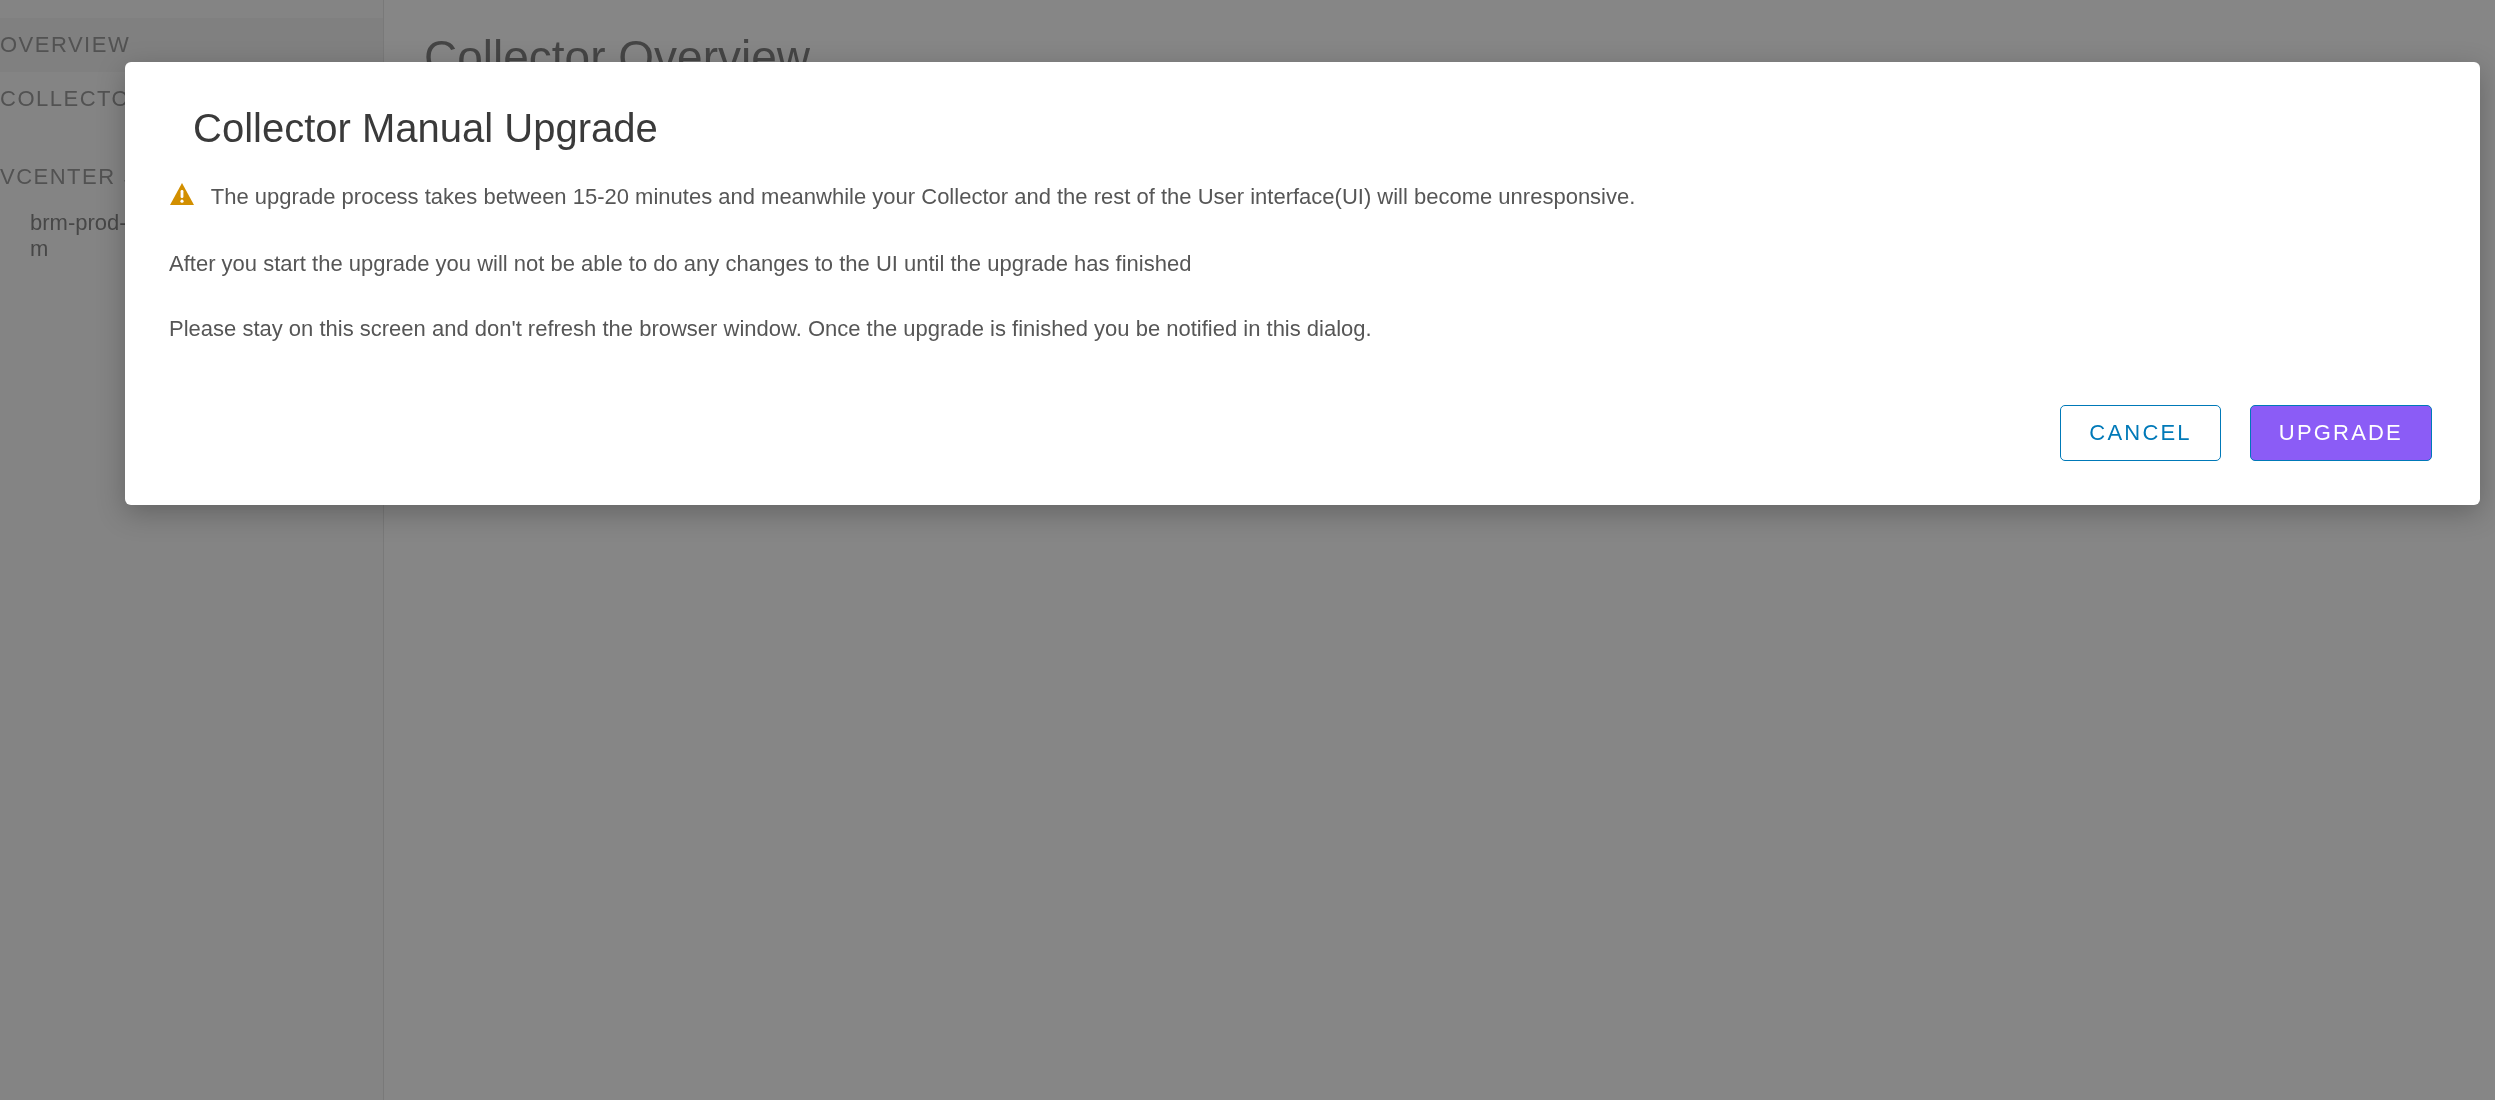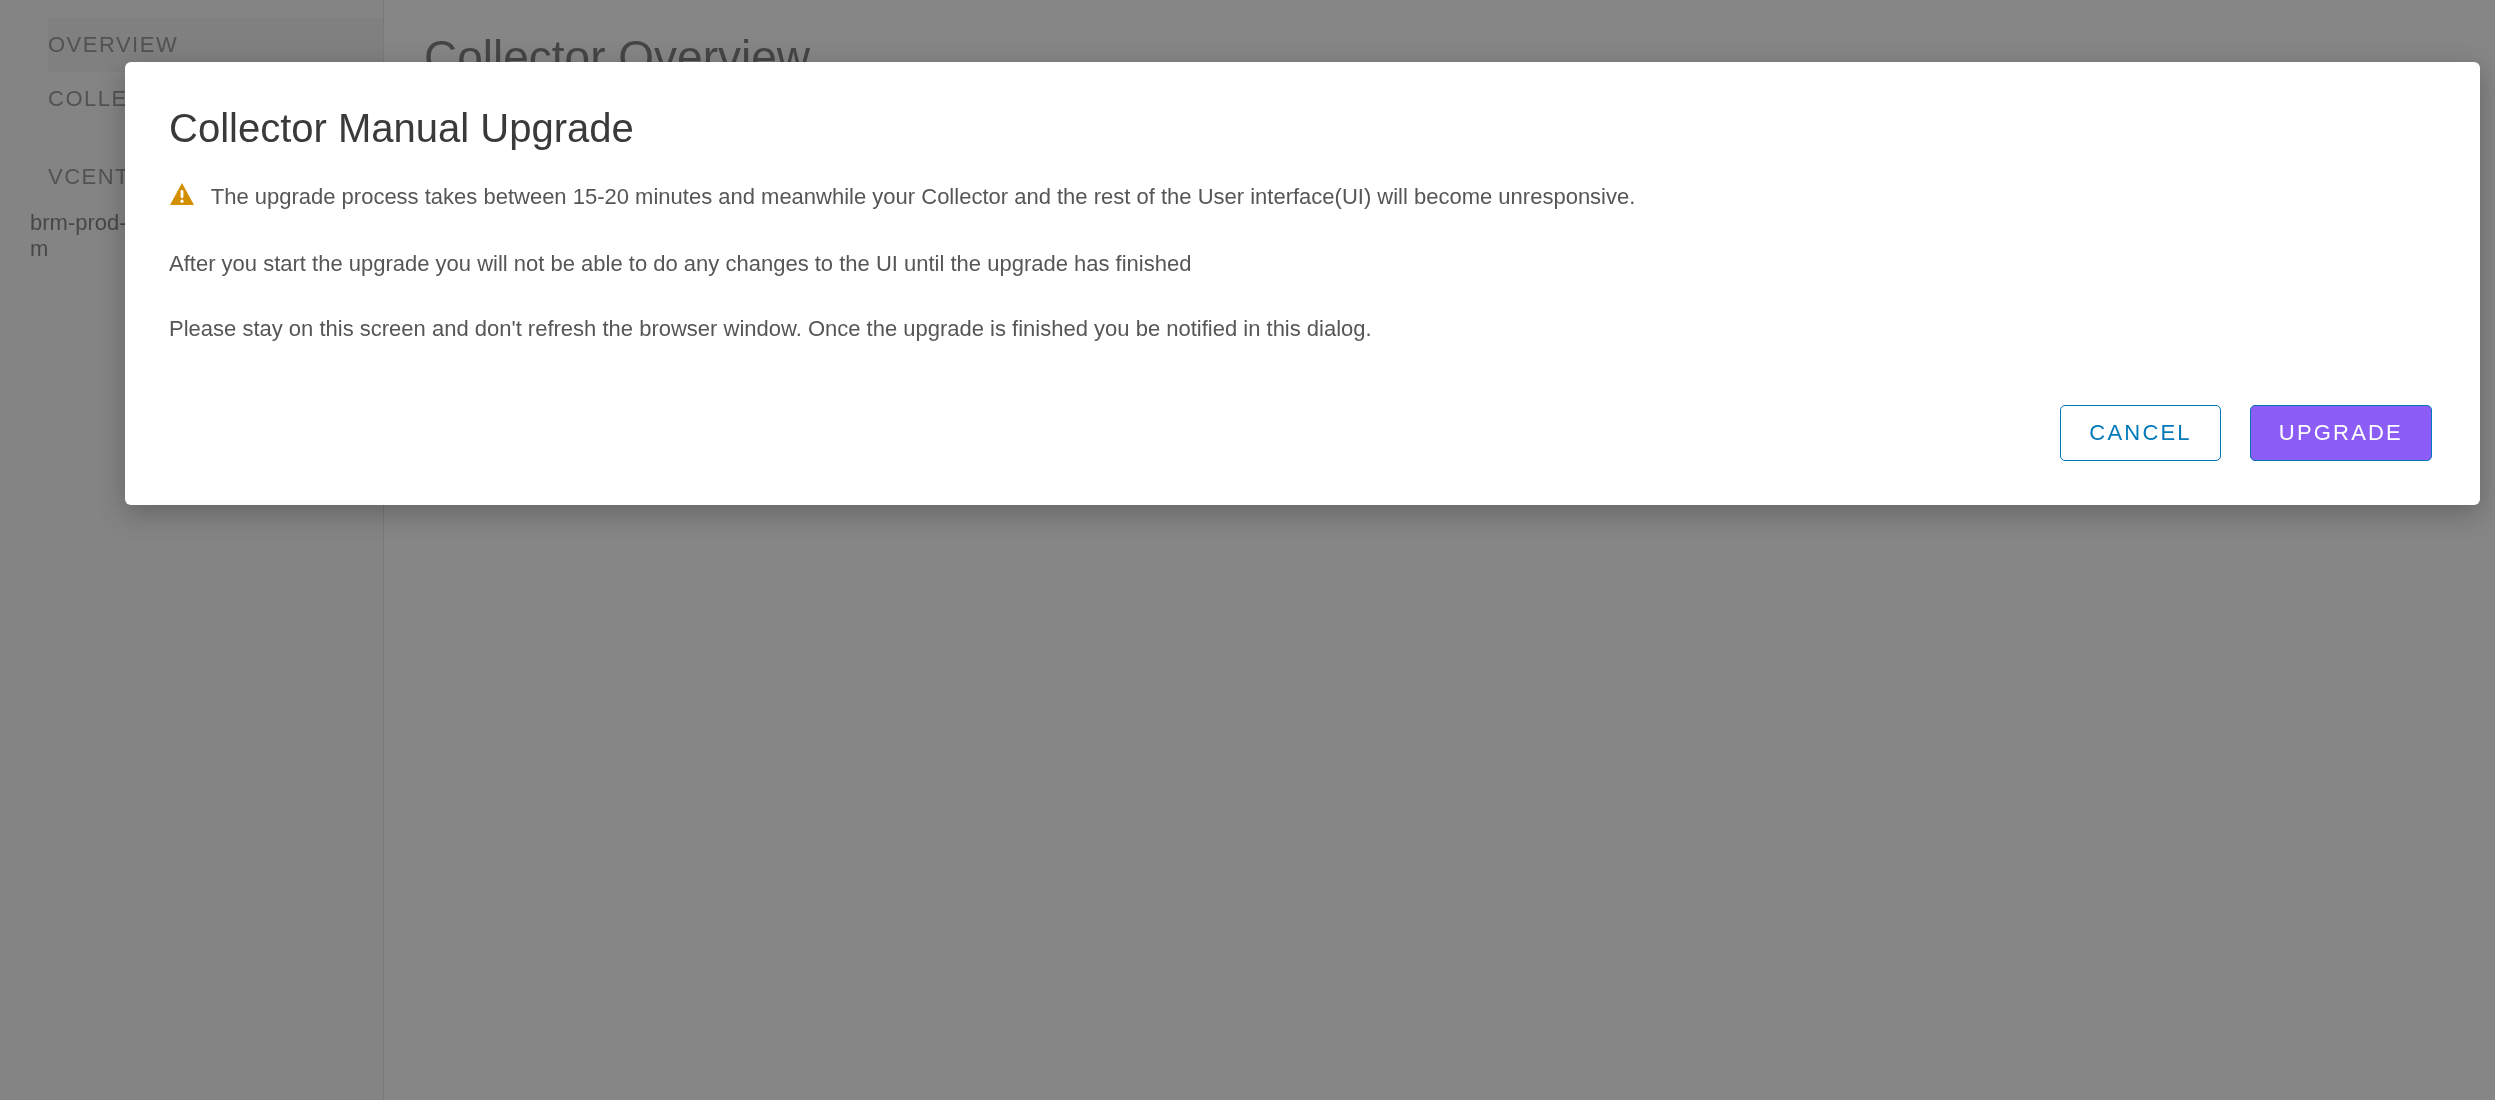--- a/index.html
+++ b/index.html
@@ -24,21 +24,20 @@
       padding-top: 18px;
     }
     .sidebar .nav-item {
       display: block;
       padding: 14px 0 14px 0;
       font-size: 22px;
       letter-spacing: 1.5px;
       color: #777777;
       font-weight: 500;
       text-transform: uppercase;
-      margin-left: 48px;
     }
     .sidebar .nav-item.section { color: #777; }
     .sidebar .nav-item.active {
       background: #eeeeee;
     }
     .sidebar .sub-item {
       padding: 6px 0 6px 30px;
       color: #5a5a5a;
       font-size: 22px;
       font-weight: 400;
@@ -69,20 +68,21 @@
       background: #ffffff;
       border-radius: 6px;
       padding: 44px 48px 44px 44px;
       box-shadow: 0 8px 28px rgba(0,0,0,0.25);
     }
     .modal-title {
       font-size: 40px;
       font-weight: 300;
       color: #3a3a3a;
       margin-bottom: 30px;
+      margin-left: 24px;
     }
     .modal-body {
       font-size: 22px;
       line-height: 1.42;
       color: #565656;
       font-weight: 400;
     }
     .warn-para .warn-icon {
       display: inline-block;
       vertical-align: -2px;

